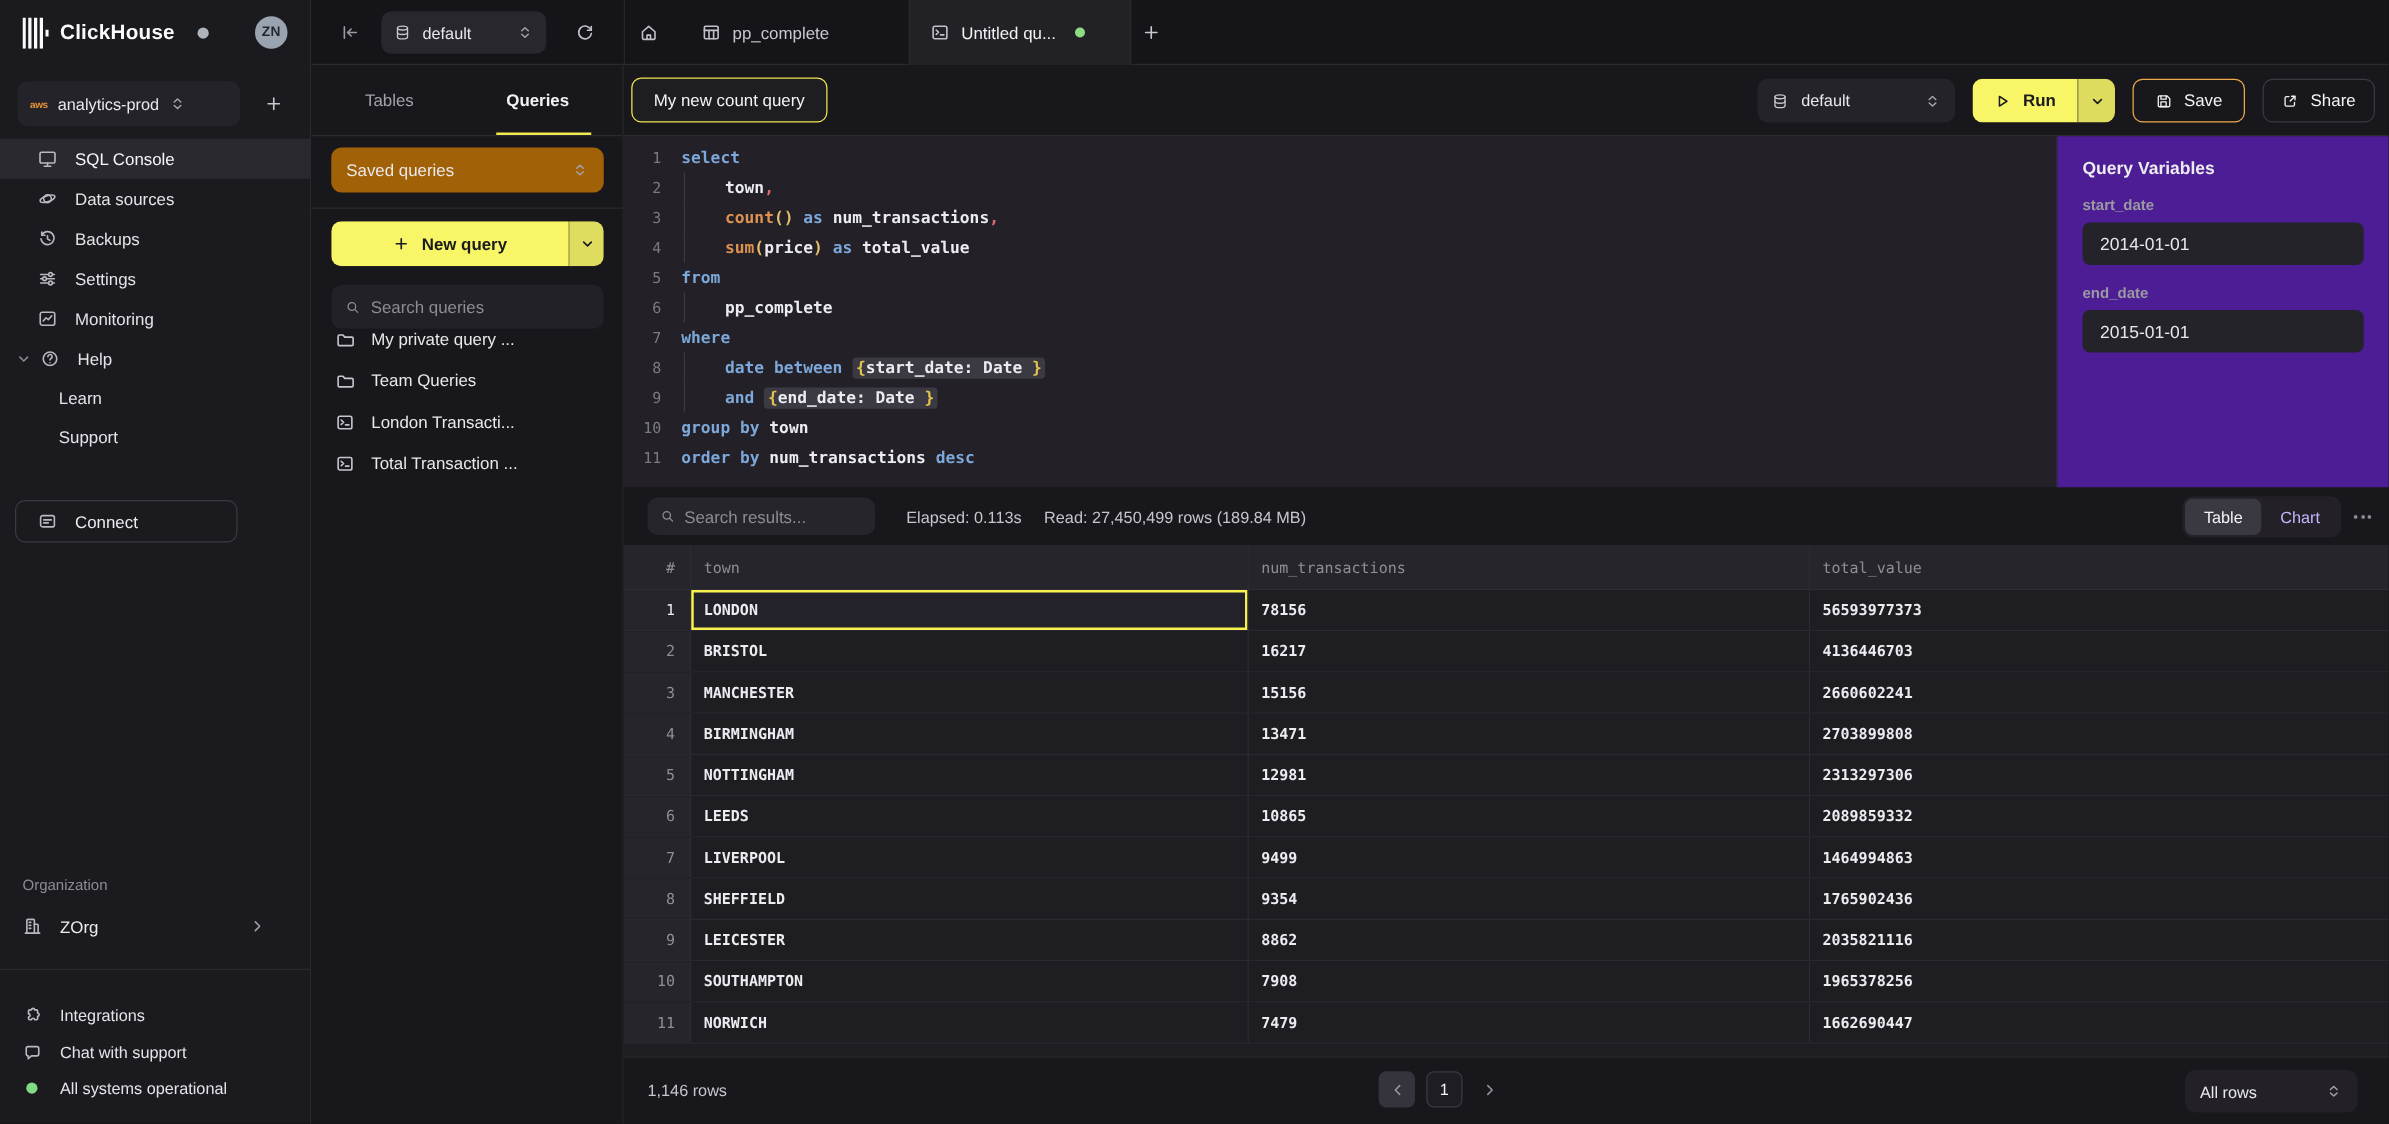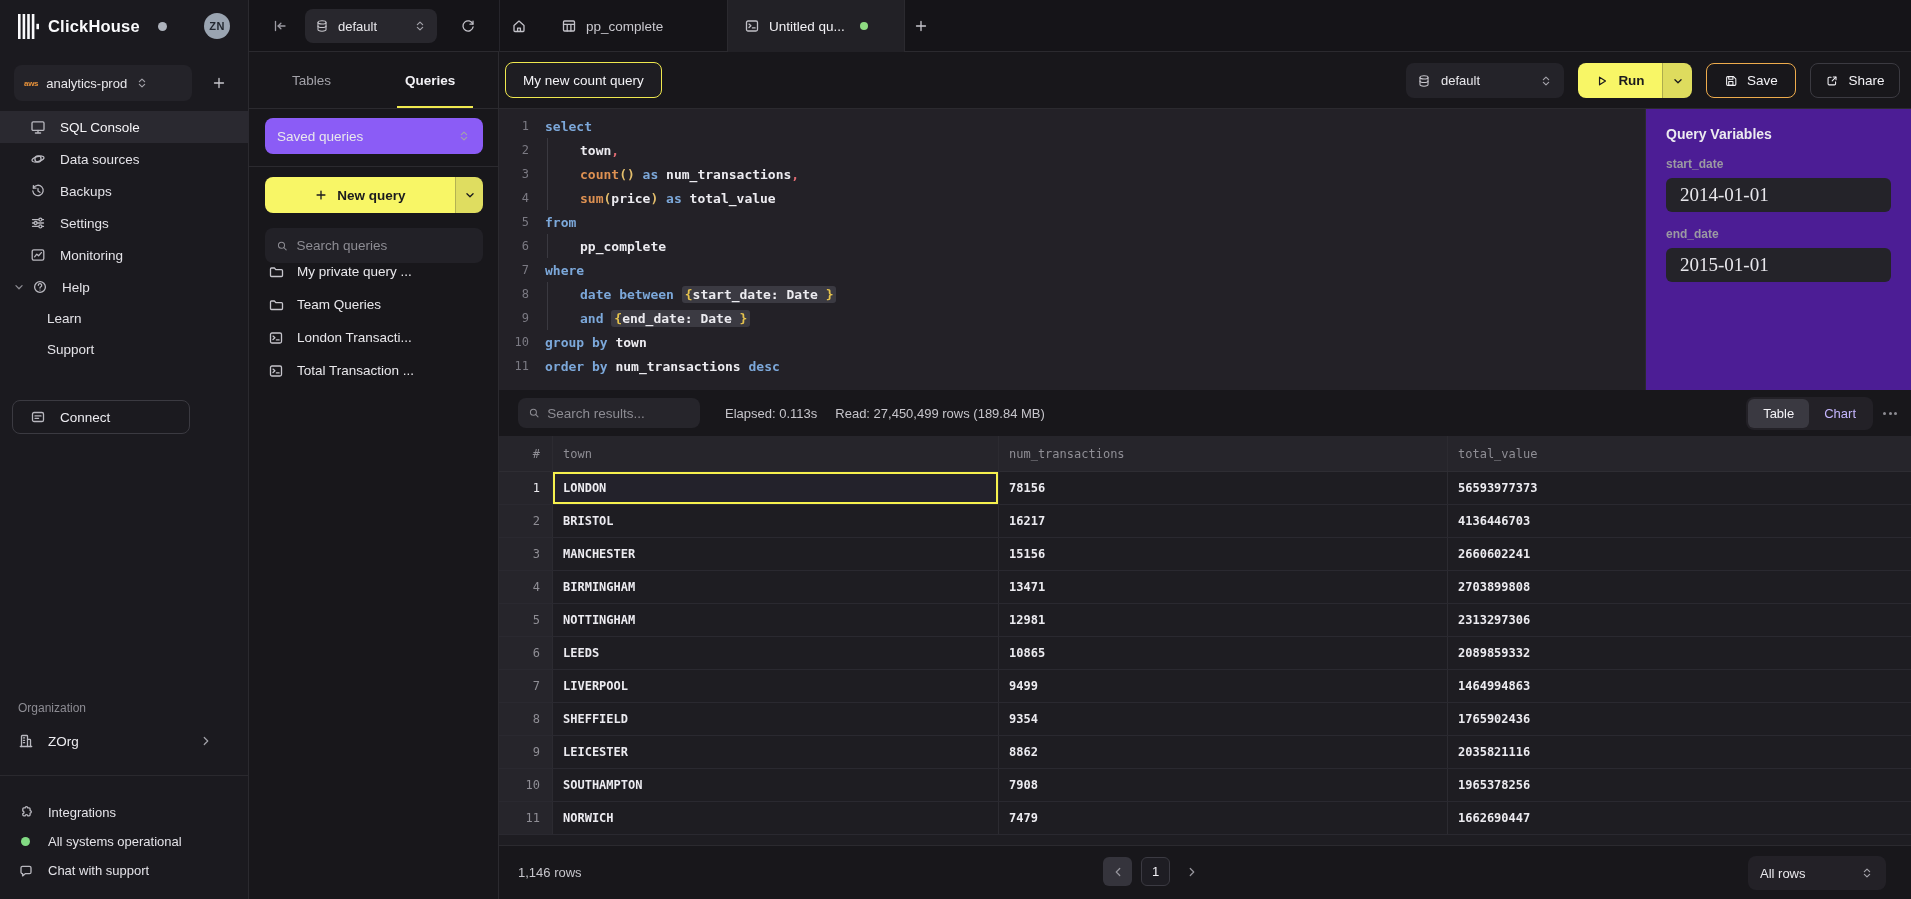--- a/index.html
+++ b/index.html
@@ -57,21 +57,21 @@
   .tab .nico{color:#C2C1C8}
   .tb-plus{position:absolute;left:664px;top:18px;color:#C9C8CE}
 
   
   .browser{position:absolute;left:249px;top:52px;width:250px;height:847px;background:#18171B;border-right:1px solid #2B2A2F}
   .b-strip{position:relative;height:57px;border-bottom:1px solid #2B2A2F}
   .b-tab{position:absolute;top:0;height:56px;display:flex;align-items:center;font-size:13.5px}
   .b-tab.t1{left:43px;color:#A3A2A9}
   .b-tab.t2{left:156px;color:#F2F1F5;font-weight:600}
   .b-underline{position:absolute;left:148px;bottom:0;width:76px;height:2px;background:#F0E94F}
-  .saved-sel{position:absolute;left:16px;top:66px;width:218px;height:36px;background:#8b5cf6;border-radius:8px;
+  .saved-sel{position:absolute;left:16px;top:66px;width:218px;height:36px;background:#a16207;border-radius:8px;
     display:flex;align-items:center;padding:0 12px;font-size:13.5px;color:#E9E8EC}
   .saved-sel .updown{margin-left:auto;color:#A3A2A9}
   .b-div{position:absolute;left:0;top:114px;width:250px;height:1px;background:#2B2A2F}
   .newq{position:absolute;left:16px;top:125px;width:218px;height:36px;border-radius:8px;overflow:hidden;display:flex}
   .newq-main{flex:1;background:#F8F666;color:#1B1B1E;display:flex;align-items:center;justify-content:center;gap:9px;
     font-size:13.5px;font-weight:600}
   .newq-split{width:28px;background:#DFDD60;border-left:1px solid rgba(27,27,30,.22);display:flex;align-items:center;justify-content:center;color:#1B1B1E}
   .b-search{position:absolute;left:16px;top:176px;width:218px;height:35px;background:#222127;border-radius:8px;
     display:flex;align-items:center;padding:0 11px;gap:8px;color:#8D8C93}
   .b-search input,.r-search input{background:transparent;border:none;outline:none;color:#D5D4DA;font-size:13.5px;
@@ -107,21 +107,21 @@
   .indent{width:33px;height:100%;border-left:1px solid #3A3940;flex:none;margin-left:2px}
   .tk-k{color:#7CA8DA}.tk-i{color:#ECEBF0}.tk-f{color:#DE9152}.tk-b{color:#E3BE6C}.tk-p{color:#DE6B72}
   .chip{background:#3B3A42;border-radius:3px;padding:1px 3px;display:inline-flex;color:#ECEBF0}
   .chip .br{color:#E4C24D}
 
   
   .vars{position:absolute;left:1146px;top:57px;width:266px;height:281px;border-left:1px solid #2B2A2F;background:#4c1d95;padding:17px 20px}
   .vars-title{font-size:14px;font-weight:600;color:#ECEBF0}
   .var-label{margin-top:15px;font-size:12px;font-weight:600;color:#9B9AA2}
   .var-input{margin-top:7px;width:100%;height:34px;background:#242329;border:none;border-radius:6px;outline:none;
-    color:#E8E7EC;font-size:19px;padding-left:14px;font-family:Liberation Serif, serif}
+    color:#E8E7EC;font-size:14px;padding-left:14px;font-family:Liberation Sans, sans-serif}
 
   
   .r-toolbar{position:absolute;left:0;top:338px;width:1412px;height:46px;display:flex;align-items:center;background:#18171B}
   .r-search{margin-left:19px;width:182px;height:30px;background:#26252B;border-radius:8px;display:flex;align-items:center;
     padding:0 10px;gap:7px;color:#8D8C93}
   .stat{font-size:13px;color:#C6C5CB}
   .stat.e{margin-left:25px}.stat.r{margin-left:18px}
   .seg-wrap{margin-left:auto;display:flex;align-items:center}
   .seg{background:#232127;border-radius:8px;padding:2px;display:flex}
   .seg-btn{height:29px;padding:0 15px;border-radius:6px;display:flex;align-items:center;font-size:13px;color:#c4b5fd}
@@ -273,28 +273,28 @@
     <div class="side-div"></div>
 
     <div class="side-foot">
       <div class="foot-item">
         <svg class="ic nico" viewBox="0 0 16 16">
             <path d="M5.8 2.9 h1.4 a1.25 1.25 0 1 1 2.5 0 h1.4 a1 1 0 0 1 1 1 v1.7 a1.25 1.25 0 1 1 0 2.5 v1.7 a1 1 0 0 1 -1 1 H9.7 a1.25 1.25 0 1 0 -2.5 0 H5.8 a1 1 0 0 1 -1 -1 V8.6 a1.25 1.25 0 1 0 0 -2.5 V3.9 a1 1 0 0 1 1 -1 z"></path>
           </svg>
         <span>Integrations</span>
       </div>
       <div class="foot-item">
+        <svg class="ic nico" viewBox="0 0 16 16">
+            <path d="M3 4.8 a1.5 1.5 0 0 1 1.5 -1.5 h7 A1.5 1.5 0 0 1 13 4.8 v4.4 a1.5 1.5 0 0 1 -1.5 1.5 H7.2 L4.6 12.9 v-2.2 A1.5 1.5 0 0 1 3 9.2 z"></path>
+          </svg>
+        <span>Chat with support</span>
+      </div>
+      <div class="foot-item">
         <span class="gdot"></span>
         <span>All systems operational</span>
-      </div>
-      <div class="foot-item">
-        <svg class="ic nico" viewBox="0 0 16 16">
-            <path d="M3 4.8 a1.5 1.5 0 0 1 1.5 -1.5 h7 A1.5 1.5 0 0 1 13 4.8 v4.4 a1.5 1.5 0 0 1 -1.5 1.5 H7.2 L4.6 12.9 v-2.2 A1.5 1.5 0 0 1 3 9.2 z"></path>
-          </svg>
-        <span>Chat with support</span>
       </div>
     </div>
   </aside>
 
   <header class="topbar">
     <span class="tb-back">
       <svg class="ic" viewBox="0 0 16 16">
           <path d="M3.5 3.5 v9"></path>
           <path d="M13 8 H6.2"></path>
           <path d="M8.9 5.2 L6.1 8 l2.8 2.8"></path>

